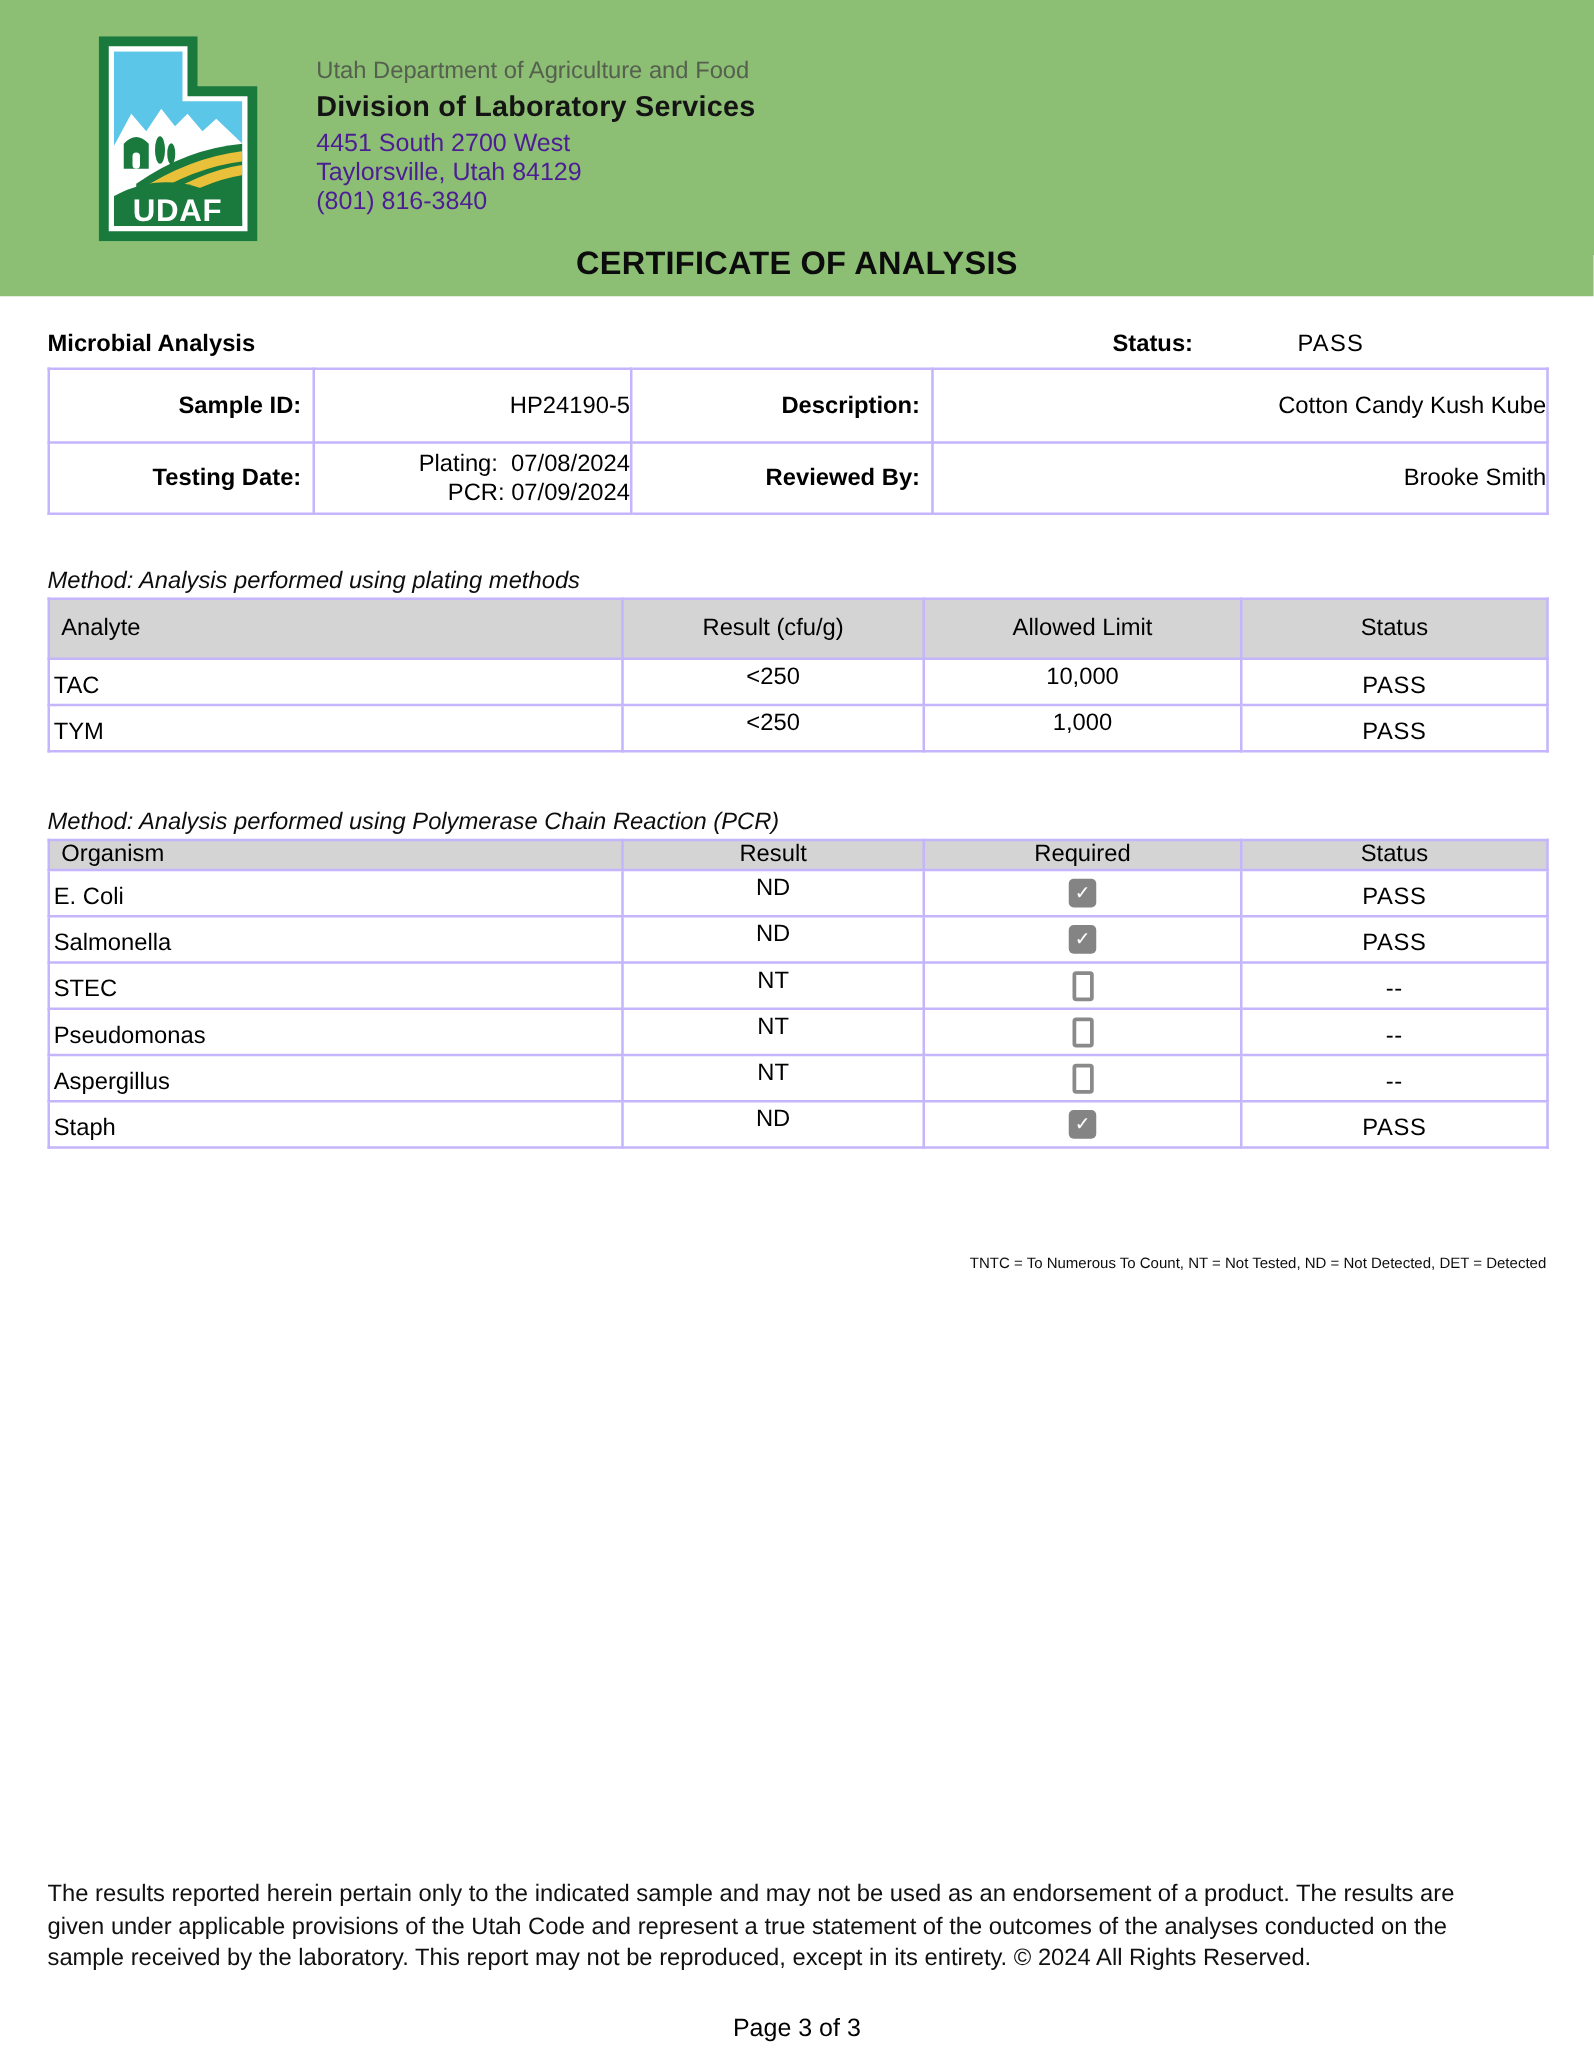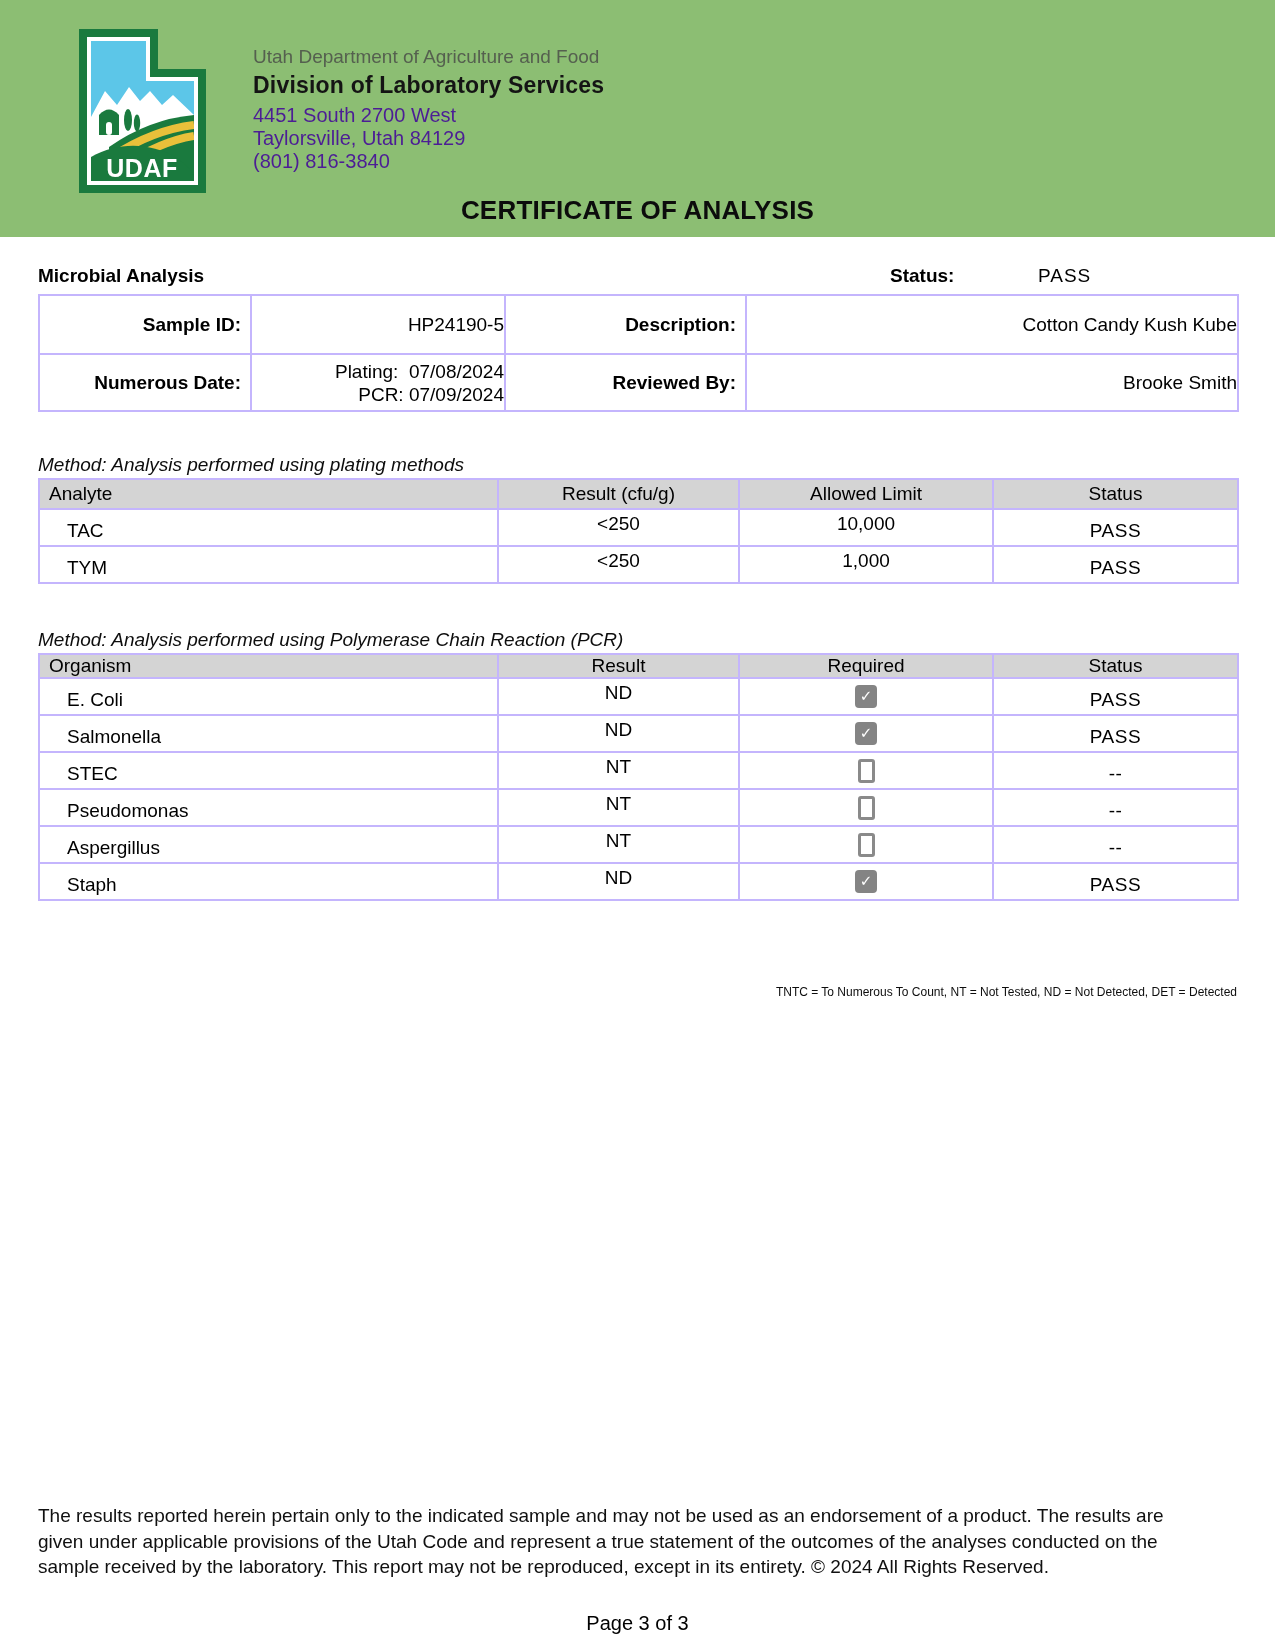--- a/index.html
+++ b/index.html
@@ -35,26 +35,26 @@
   .info-table tr:nth-child(2) td{height:57px;}
   .lbl{font-weight:bold;text-align:right;padding-right:9px;vertical-align:middle;}
   .val{text-align:right;padding-left:9px;vertical-align:middle;}
   .val .ln{display:block;white-space:pre;line-height:23px;}
 
   
   .method{font-style:italic;font-size:19px;margin-top:41px;line-height:23px;color:#0d0d0d;}
 
   
   .res-table{margin-top:2px;}
-  .res-table thead th{background:#d4d4d4;height:30px;}
+  .res-table thead th{background:#d4d4d4;height:48px;}
   .pcr-table thead th{height:21px;}
   .res-table tbody td{height:37px;}
   th.h-left{text-align:left;padding-left:9px;}
   th.h-mid{text-align:center;}
-  td.c-name{text-align:left;padding-left:27px;vertical-align:bottom;padding-bottom:3px;}
+  td.c-name{text-align:left;padding-left:3px;vertical-align:bottom;padding-bottom:3px;}
   td.c-top{text-align:center;vertical-align:top;padding-top:3px;}
   td.c-status{text-align:center;vertical-align:middle;padding-top:7px;letter-spacing:0.5px;}
   td.c-req{text-align:center;vertical-align:middle;}
 
   .cb{margin:0 auto;width:22px;height:23px;border-radius:4px;background:#848484;
       display:flex;align-items:center;justify-content:center;}
   .cb .mark{color:#fff;font-size:15px;font-weight:bold;transform:translateY(-1px);}
   .cb.empty{background:#fff;border:3px solid #8a8a8a;width:17px;height:24px;border-radius:3px;}
 
   .notes{margin-top:9px;margin-left:145px;font-size:19px;line-height:23px;}
@@ -116,21 +116,21 @@
         <col style="width:492px">
       </colgroup>
     <tbody>
       <tr>
         <td class="lbl">Sample ID:</td>
         <td class="val">HP24190-5</td>
         <td class="lbl">Description:</td>
         <td class="val">Cotton Candy Kush Kube</td>
       </tr>
       <tr>
-        <td class="lbl">Numerous Date:</td>
+        <td class="lbl">Testing Date:</td>
         <td class="val">
           <span class="ln">Plating:  07/08/2024</span>
           <span class="ln">PCR: 07/09/2024</span>
         </td>
         <td class="lbl">Reviewed By:</td>
         <td class="val">Brooke Smith</td>
       </tr>
     </tbody>
   </table>
 

